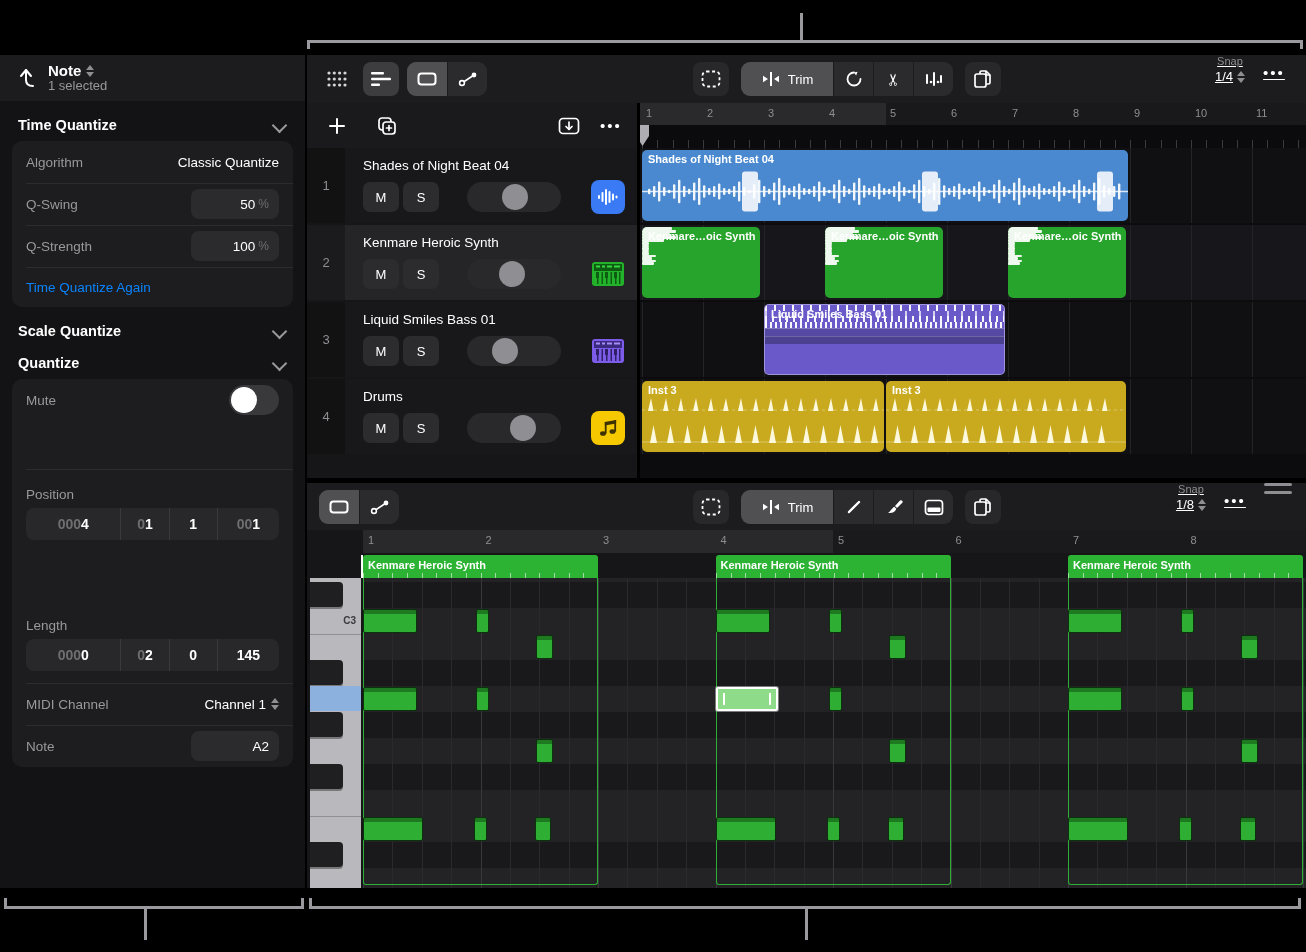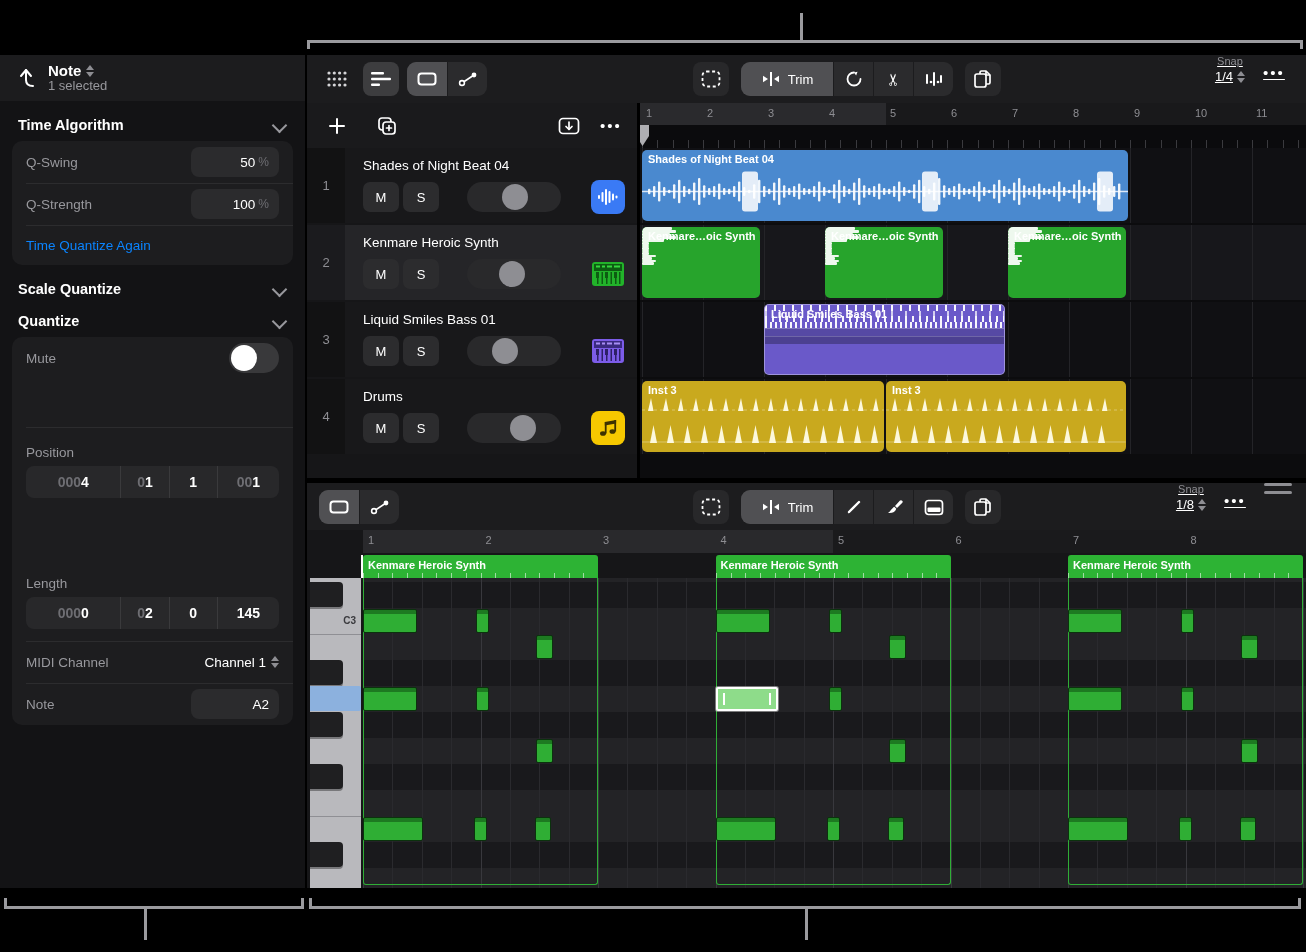--- a/index.html
+++ b/index.html
@@ -146,24 +146,28 @@
               <i class="up"></i>
               <i class="dn"></i>
             </span>
         </div>
         <div class="sb-sub">1 selected</div>
       </div>
     </div>
     <div class="sb-body">
 
       <div class="sec-head">
-        <span>Time Algorithm</span>
+        <span>Time Quantize</span>
         <span class="chev"></span>
       </div>
       <div class="card">
+        <div class="row">
+          <span class="lbl">Algorithm</span>
+          <span class="val">Classic Quantize</span>
+        </div>
         <div class="row">
           <span class="lbl">Q-Swing</span>
           <span class="pill">
             <span>50</span>
             <span class="unit">%</span>
             </span>
         </div>
         <div class="row">
           <span class="lbl">Q-Strength</span>
           <span class="pill">

